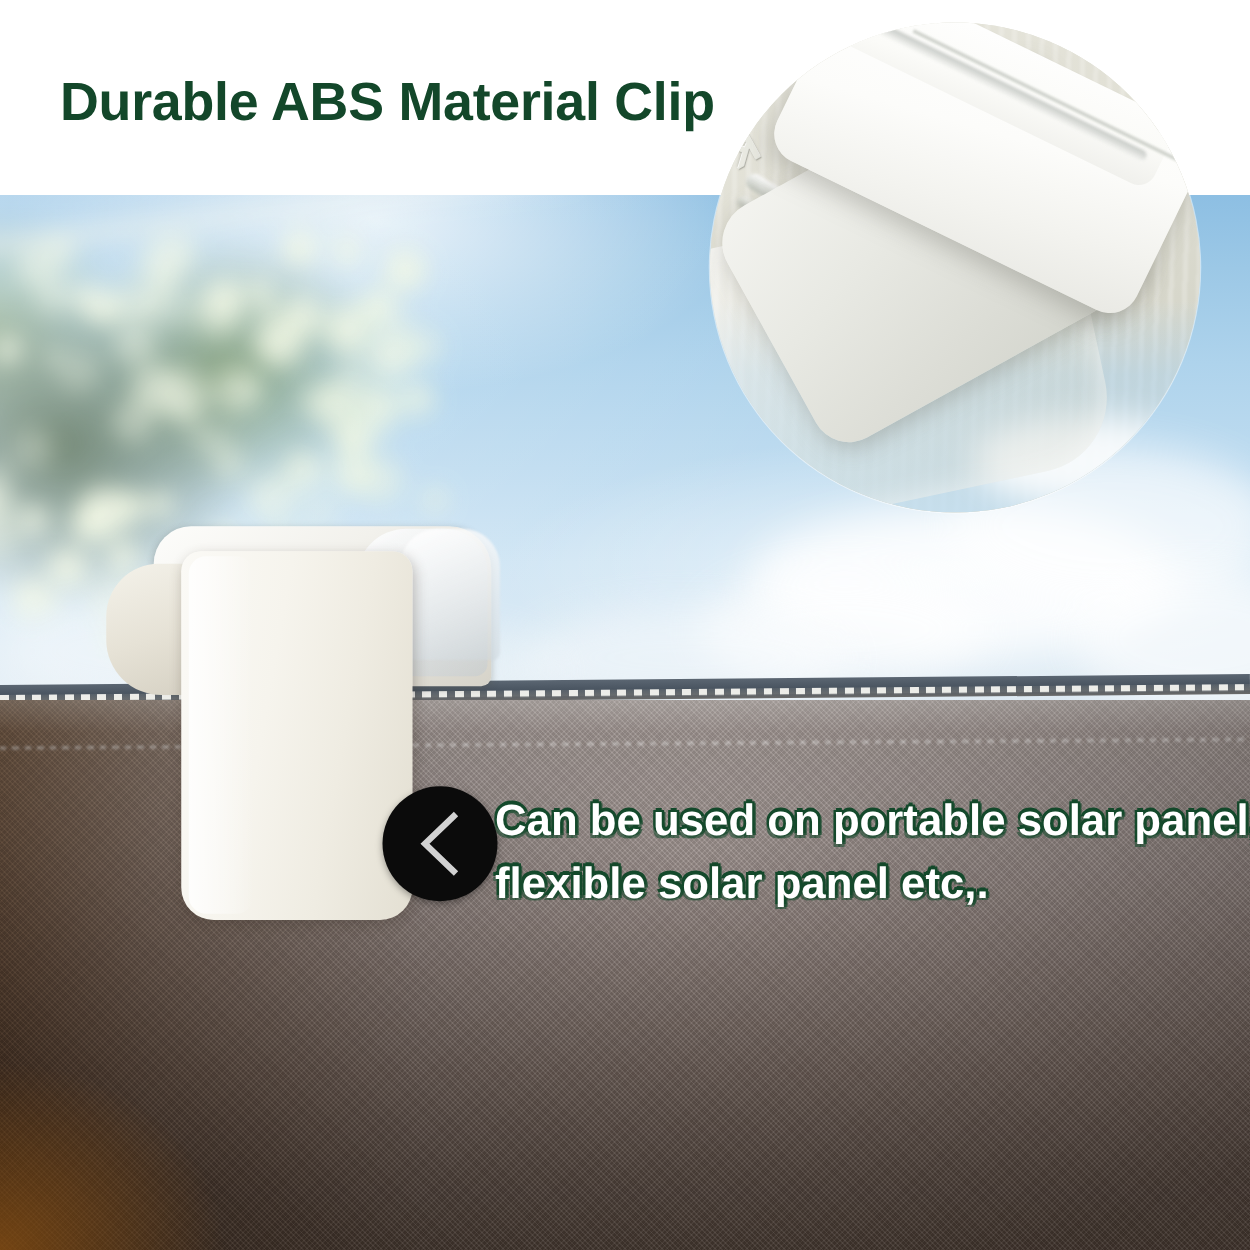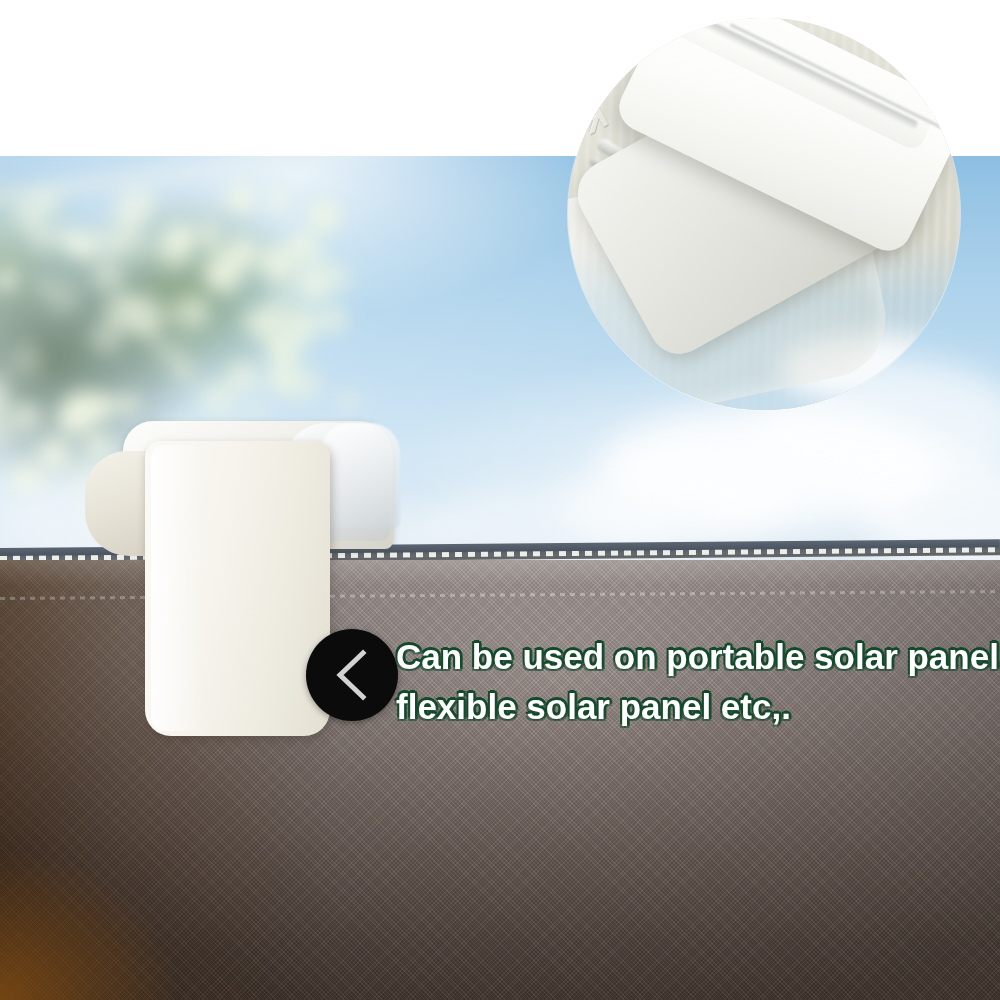--- a/index.html
+++ b/index.html
@@ -434,20 +434,21 @@
       <div class="clip-back"></div>
       <div class="clip-back-gloss"></div>
       <div class="clip-lobe"></div>
       <div class="clip-rim"></div>
       <div class="clip-front"></div>
       <div class="clip-front-hl"></div>
     </div>
   </div>
 
   <div class="header-band"></div>
+  <div class="headline">Durable ABS Material Clip</div>
 
   <div class="inset">
     <div class="inset-bg"></div>
     <div class="inset-bg-streaks"></div>
     <div class="inset-sky"></div>
     <div class="inset-cloud"></div>
     <div class="inset-base"></div>
     <div class="inset-base-edge"></div>
     <div class="inset-base-edge2"></div>
     <div class="inset-body"></div>

